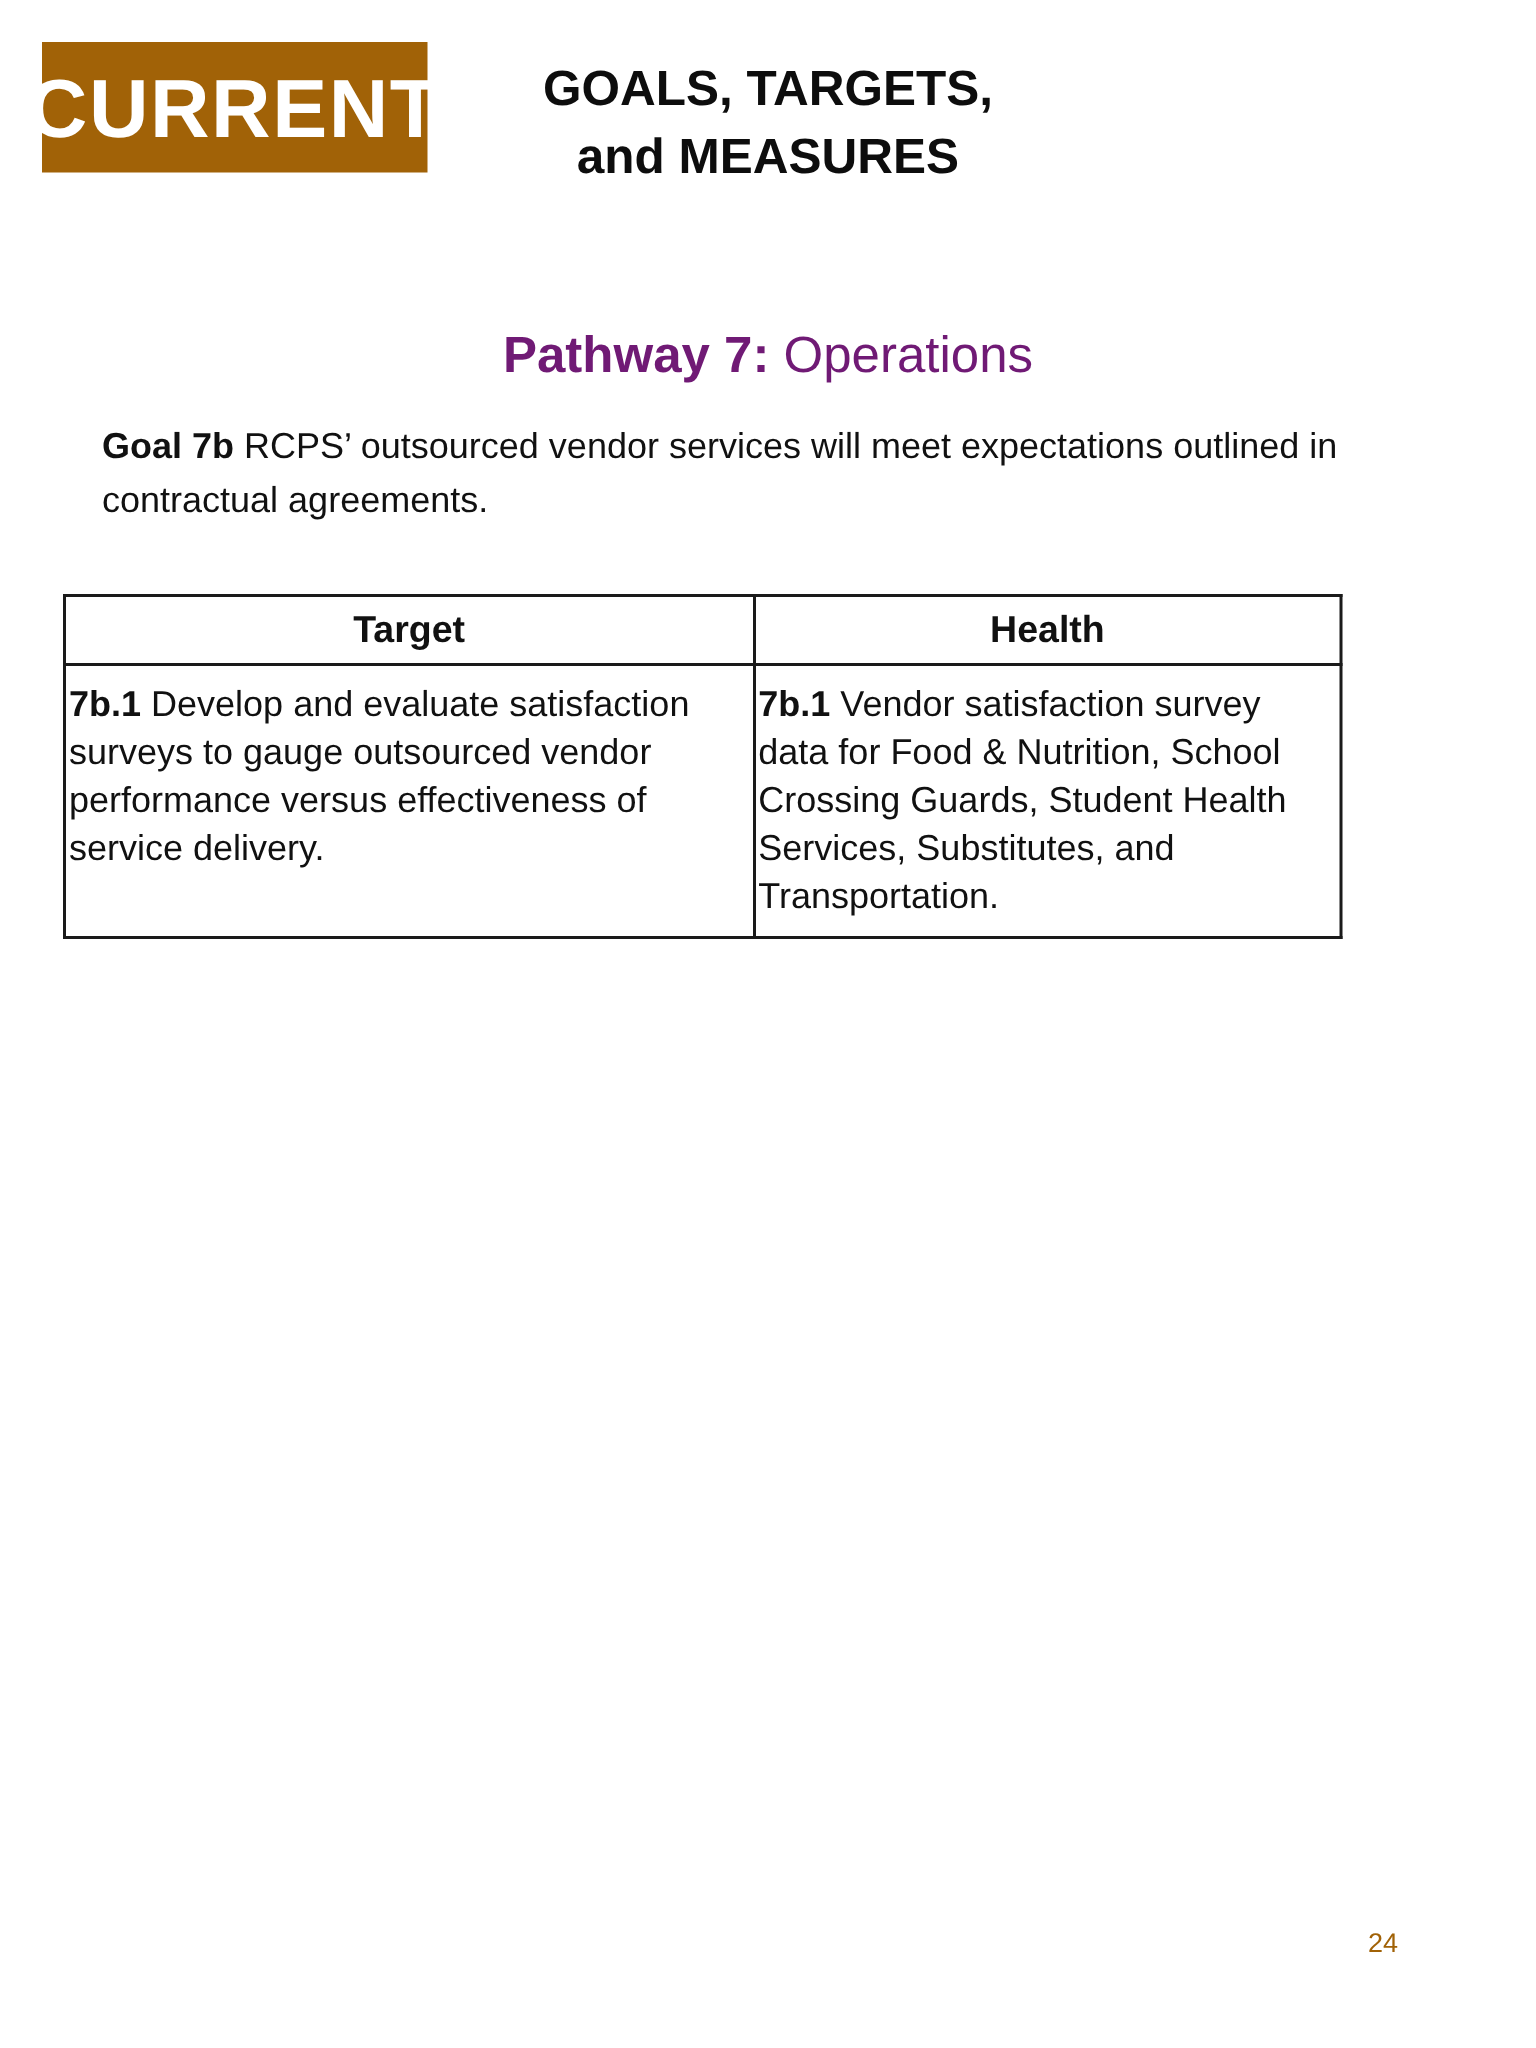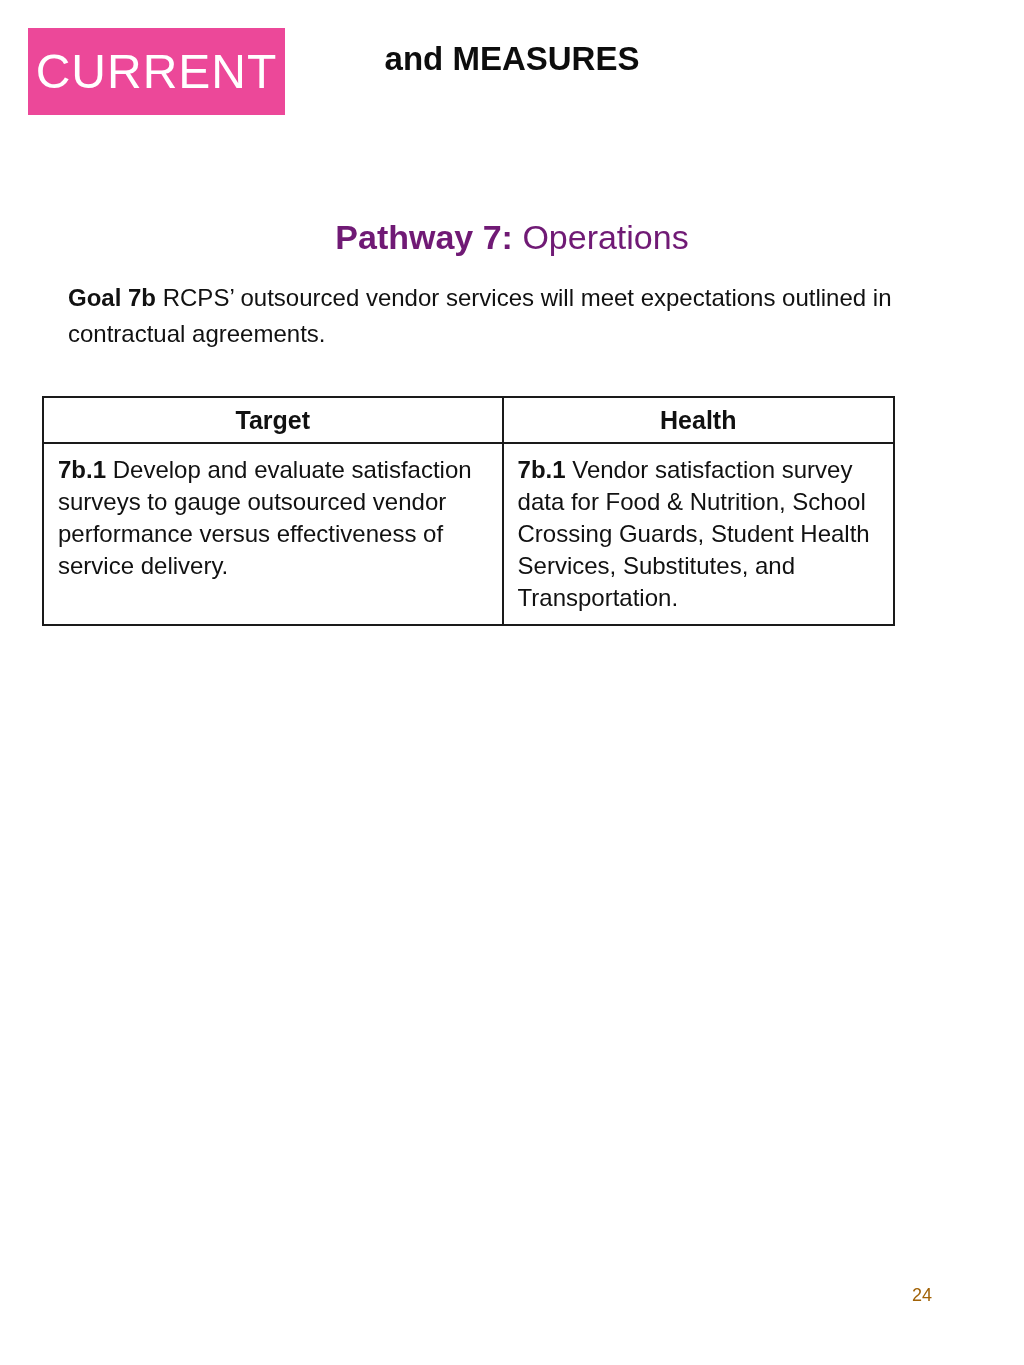--- a/index.html
+++ b/index.html
@@ -15,27 +15,27 @@
     overflow: hidden;
     margin: 0 auto;
   }
 
   .badge {
     position: absolute;
     left: 28px;
     top: 28px;
     width: 257px;
     height: 87px;
-    background: #ec4899;
+    background: #a16207;
     color: #ffffff;
     display: flex;
     align-items: center;
     justify-content: center;
-    font-size: 48px;
-    font-weight: 400;
+    font-size: 55px;
+    font-weight: 700;
     letter-spacing: 1px;
   }
 
   .header-title {
     position: absolute;
     left: 287px;
     top: 36px;
     width: 450px;
     text-align: center;
     font-weight: 700;
@@ -88,21 +88,21 @@
     font-size: 25px;
     text-align: center;
     vertical-align: middle;
     padding: 2px 8px;
   }
   .tm-table col.col-target { width: 54%; }
   .tm-table col.col-measure { width: 46%; }
   .tm-table td {
     height: 171px;
     vertical-align: top;
-    padding: 10px 14px;
+    padding: 10px 2px;
     line-height: 32px;
   }
   .tm-table td strong { font-weight: 700; }
 
   .page-number {
     position: absolute;
     left: 912px;
     top: 1285px;
     font-size: 18px;
     color: #a16207;
@@ -111,20 +111,21 @@
 </head>
 <body>
 
 <div class="slide">
 
   <div class="badge">
     <span>CURRENT</span>
   </div>
 
   <div class="header-title">
+    <span class="line">GOALS, TARGETS,</span>
     <span class="line">and MEASURES</span>
   </div>
 
   <h1 class="pathway">
     <span class="pathway-label">Pathway 7:</span>
     <span class="pathway-name">Operations</span>
   </h1>
 
   <p class="goal">
     <strong>Goal 7b</strong>

